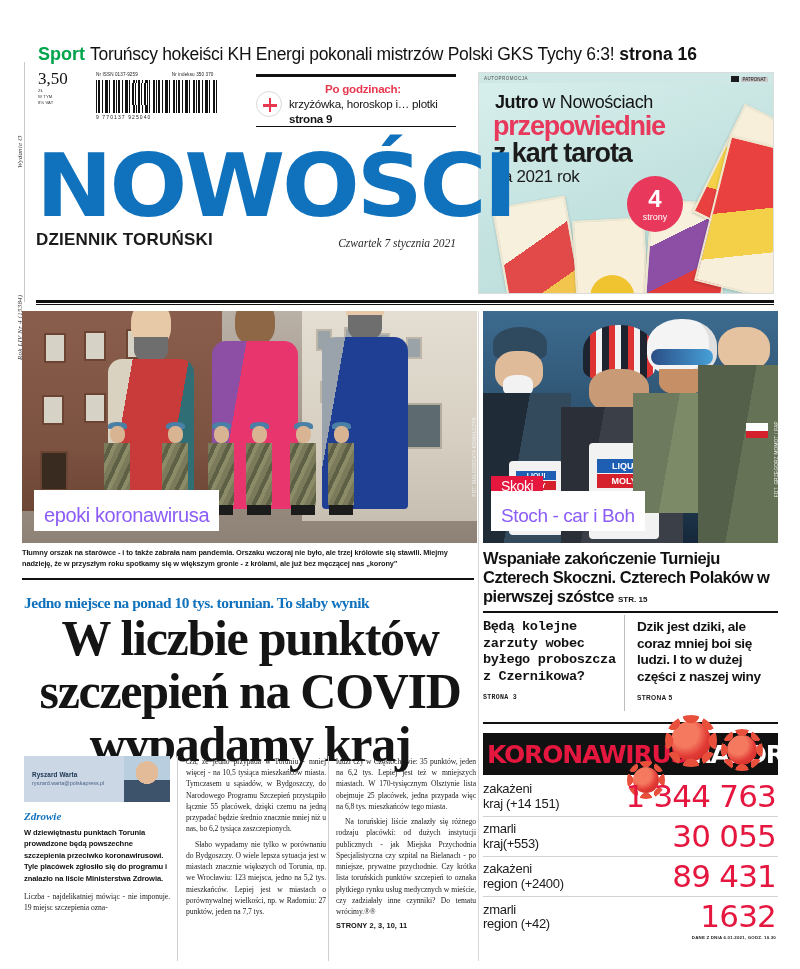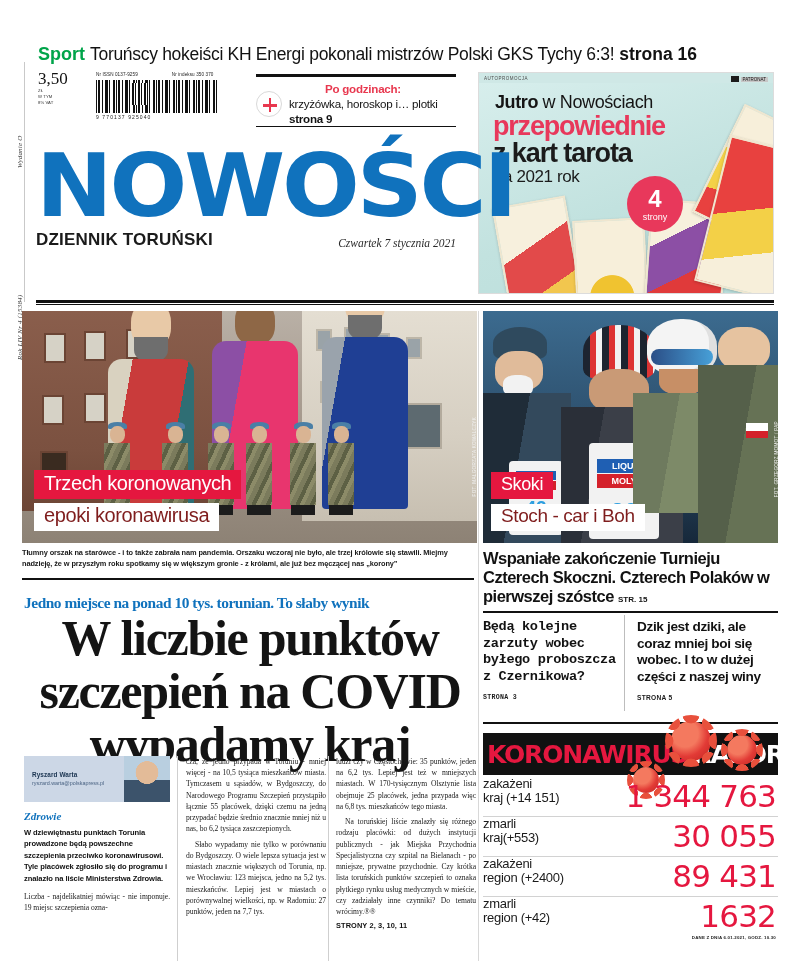--- a/index.html
+++ b/index.html
@@ -205,22 +205,22 @@
   .bib .liqui { background:#1f5fb3; color:#fff; font-size:7px; font-weight:bold; text-align:center; }
   .bib .moly { background:#d4212b; color:#fff; font-size:7px; font-weight:bold; text-align:center; }
   .bib .num { color:#2e9fe0; font-size:19px; font-weight:bold; text-align:center; line-height:1; }
 
   
   .cap-red {
     position: absolute; background: #e5173f; color: #fff;
     font-size: 20px; padding: 3px 10px 5px; letter-spacing: -.4px; line-height: 1.05;
   }
   .cap-white {
-    position: absolute; background: #fff; color: #7f1d1d;
-    font-size: 20px; padding: 2px 10px 5px; letter-spacing: -.4px; line-height: 1.05;
+    position: absolute; background: #fff; color: #8b5cf6;
+    font-size: 20px; padding: 15px 10px 5px; letter-spacing: -.4px; line-height: 1.05;
   }
   .photo-credit {
     position: absolute; font-size: 4.6px; color: #f0f0f0; letter-spacing: .3px;
     transform: rotate(-90deg); transform-origin: right top; white-space: nowrap;
   }
 
   .cap-under {
     position: absolute; left: 22px; top: 547px; width: 452px;
     font-size: 7.4px; line-height: 1.5; color: #1a1a1a; font-weight: bold; letter-spacing: -.1px;
   }
@@ -255,21 +255,21 @@
       radial-gradient(circle at 50% 0%, #e8503c 0 14%, transparent 15%),
       radial-gradient(circle at 100% 50%, #e8503c 0 14%, transparent 15%),
       radial-gradient(circle at 50% 100%, #e8503c 0 14%, transparent 15%),
       radial-gradient(circle at 0% 50%, #e8503c 0 14%, transparent 15%),
       radial-gradient(circle at 15% 15%, #e8503c 0 11%, transparent 12%),
       radial-gradient(circle at 85% 15%, #e8503c 0 11%, transparent 12%),
       radial-gradient(circle at 15% 85%, #e8503c 0 11%, transparent 12%),
       radial-gradient(circle at 85% 85%, #e8503c 0 11%, transparent 12%);
   }
   .kor-rows { position: absolute; left: 0; top: 44px; width: 295px; }
-  .kor-row { position: relative; height: 40px; border-bottom: 1px solid #d2d2d2; display: flex; align-items: flex-start; }
+  .kor-row { position: relative; height: 40px; border-bottom: 1px solid #d2d2d2; display: flex; align-items: center; }
   .kor-row:last-child { border-bottom: none; }
   .kor-lbl { font-size: 13px; color: #1a1a1a; line-height: 1.1; letter-spacing: -.3px; }
   .kor-num {
     position: absolute; right: 2px; top: 50%; transform: translateY(-52%);
     font-size: 31px; font-weight: normal; color: #e5173f; letter-spacing: -.8px;
     font-family: "DejaVu Sans", sans-serif;
   }
   .kor-foot { position: absolute; right: 2px; bottom: -3px; font-size: 4.4px; font-weight: bold; color: #222; letter-spacing: .2px; }
 
   
@@ -465,21 +465,20 @@
         <div class="s-body"></div>
         <div class="s-boots"></div>
       </div>
     <div class="soldier" style="left:306px;">
         <div class="s-beret"></div>
         <div class="s-head"></div>
         <div class="s-body"></div>
         <div class="s-boots"></div>
       </div>
 
-    <div class="cap-red" style="left:12px;bottom:44px;">Trzech koronowanych</div>
     <div class="cap-white" style="left:12px;bottom:12px;">epoki koronawirusa</div>
     <div class="photo-credit" style="right:5px;top:106px;">FOT. MAŁGORZATA KOWALCZYK</div>
   </div>
 
   <div class="photo-right">
     <div class="pr-sky"></div>
 
     <div class="jumper" style="left:-8px;bottom:0;width:96px;">
       <div style="width:54px;height:32px;background:#2f4a5e;border-radius:50% 50% 20% 20%;margin-left:18px;"></div>
       <div style="width:48px;height:40px;background:#e0bb9a;border-radius:42%;margin:-8px 0 0 20px;"></div>
@@ -509,41 +508,41 @@
       <div style="width:46px;height:26px;background:#c78f66;border-radius:0 0 46% 46%;margin:4px 0 0 26px;"></div>
       <div style="width:96px;height:120px;background:linear-gradient(100deg,#6e7a5e 0 40%,#7d8a68 40% 100%);margin-top:-2px;"></div>
     </div>
 
     <div class="jumper" style="right:-6px;bottom:0;width:86px;">
       <div style="width:52px;height:44px;background:#e6c3a0;border-radius:44%;margin-left:20px;"></div>
       <div style="width:86px;height:178px;background:linear-gradient(100deg,#55604a 0 50%,#667255 50% 100%);margin-top:-6px;"></div>
       <div style="position:absolute;right:16px;top:96px;width:22px;height:15px;background:linear-gradient(180deg,#fff 0 50%,#d4212b 50% 100%);"></div>
     </div>
 
-    <div class="cap-red" style="left:8px;bottom:44px;font-size:18px;">Skoki</div>
+    <div class="cap-red" style="left:8px;bottom:44px;font-size:14px;">Skoki</div>
     <div class="cap-white" style="left:8px;bottom:12px;font-size:19px;">Stoch - car i Boh</div>
     <div class="photo-credit" style="right:4px;top:110px;">FOT. GRZEGORZ MOMOT / PAP</div>
   </div>
 
   <div class="cap-under">Tłumny orszak na starówce - i to także zabrała nam pandemia. Orszaku wczoraj nie było, ale trzej królowie się stawili. Miejmy nadzieję, że w przyszłym roku spotkamy się w większym gronie - z królami, ale już bez męczącej nas „korony”</div>
   <div class="cap-rule"></div>
 
   <div class="r-head">
     <span>Wspaniałe zakończenie Turnieju Czterech Skoczni. Czterech Polaków w pierwszej szóstce</span>
     <span class="str">STR. 15</span>
   </div>
   <div class="r-rule1"></div>
   <div class="r-vsep"></div>
 
   <div class="r-col-a">
     <div class="r-sub">Będą kolejne zarzuty wobec byłego proboszcza z Czernikowa?</div>
     <div class="r-page">STRONA 3</div>
   </div>
   <div class="r-col-b">
-    <div class="r-sub">Dzik jest dziki, ale coraz mniej boi się wobec. I to w dużej części z naszej winy</div>
+    <div class="r-sub">Dzik jest dziki, ale coraz mniej boi się ludzi. I to w dużej części z naszej winy</div>
     <div class="r-page">STRONA 5</div>
   </div>
   <div class="r-rule2"></div>
 
   <div class="kor-box">
     <div class="kor-head">
       <span class="k1">KORONAWIRUS</span>
       <span class="k2">RAPORT</span>
     </div>
     <div class="virus" style="left:188px;top:-12px;width:40px;height:40px;"></div>

